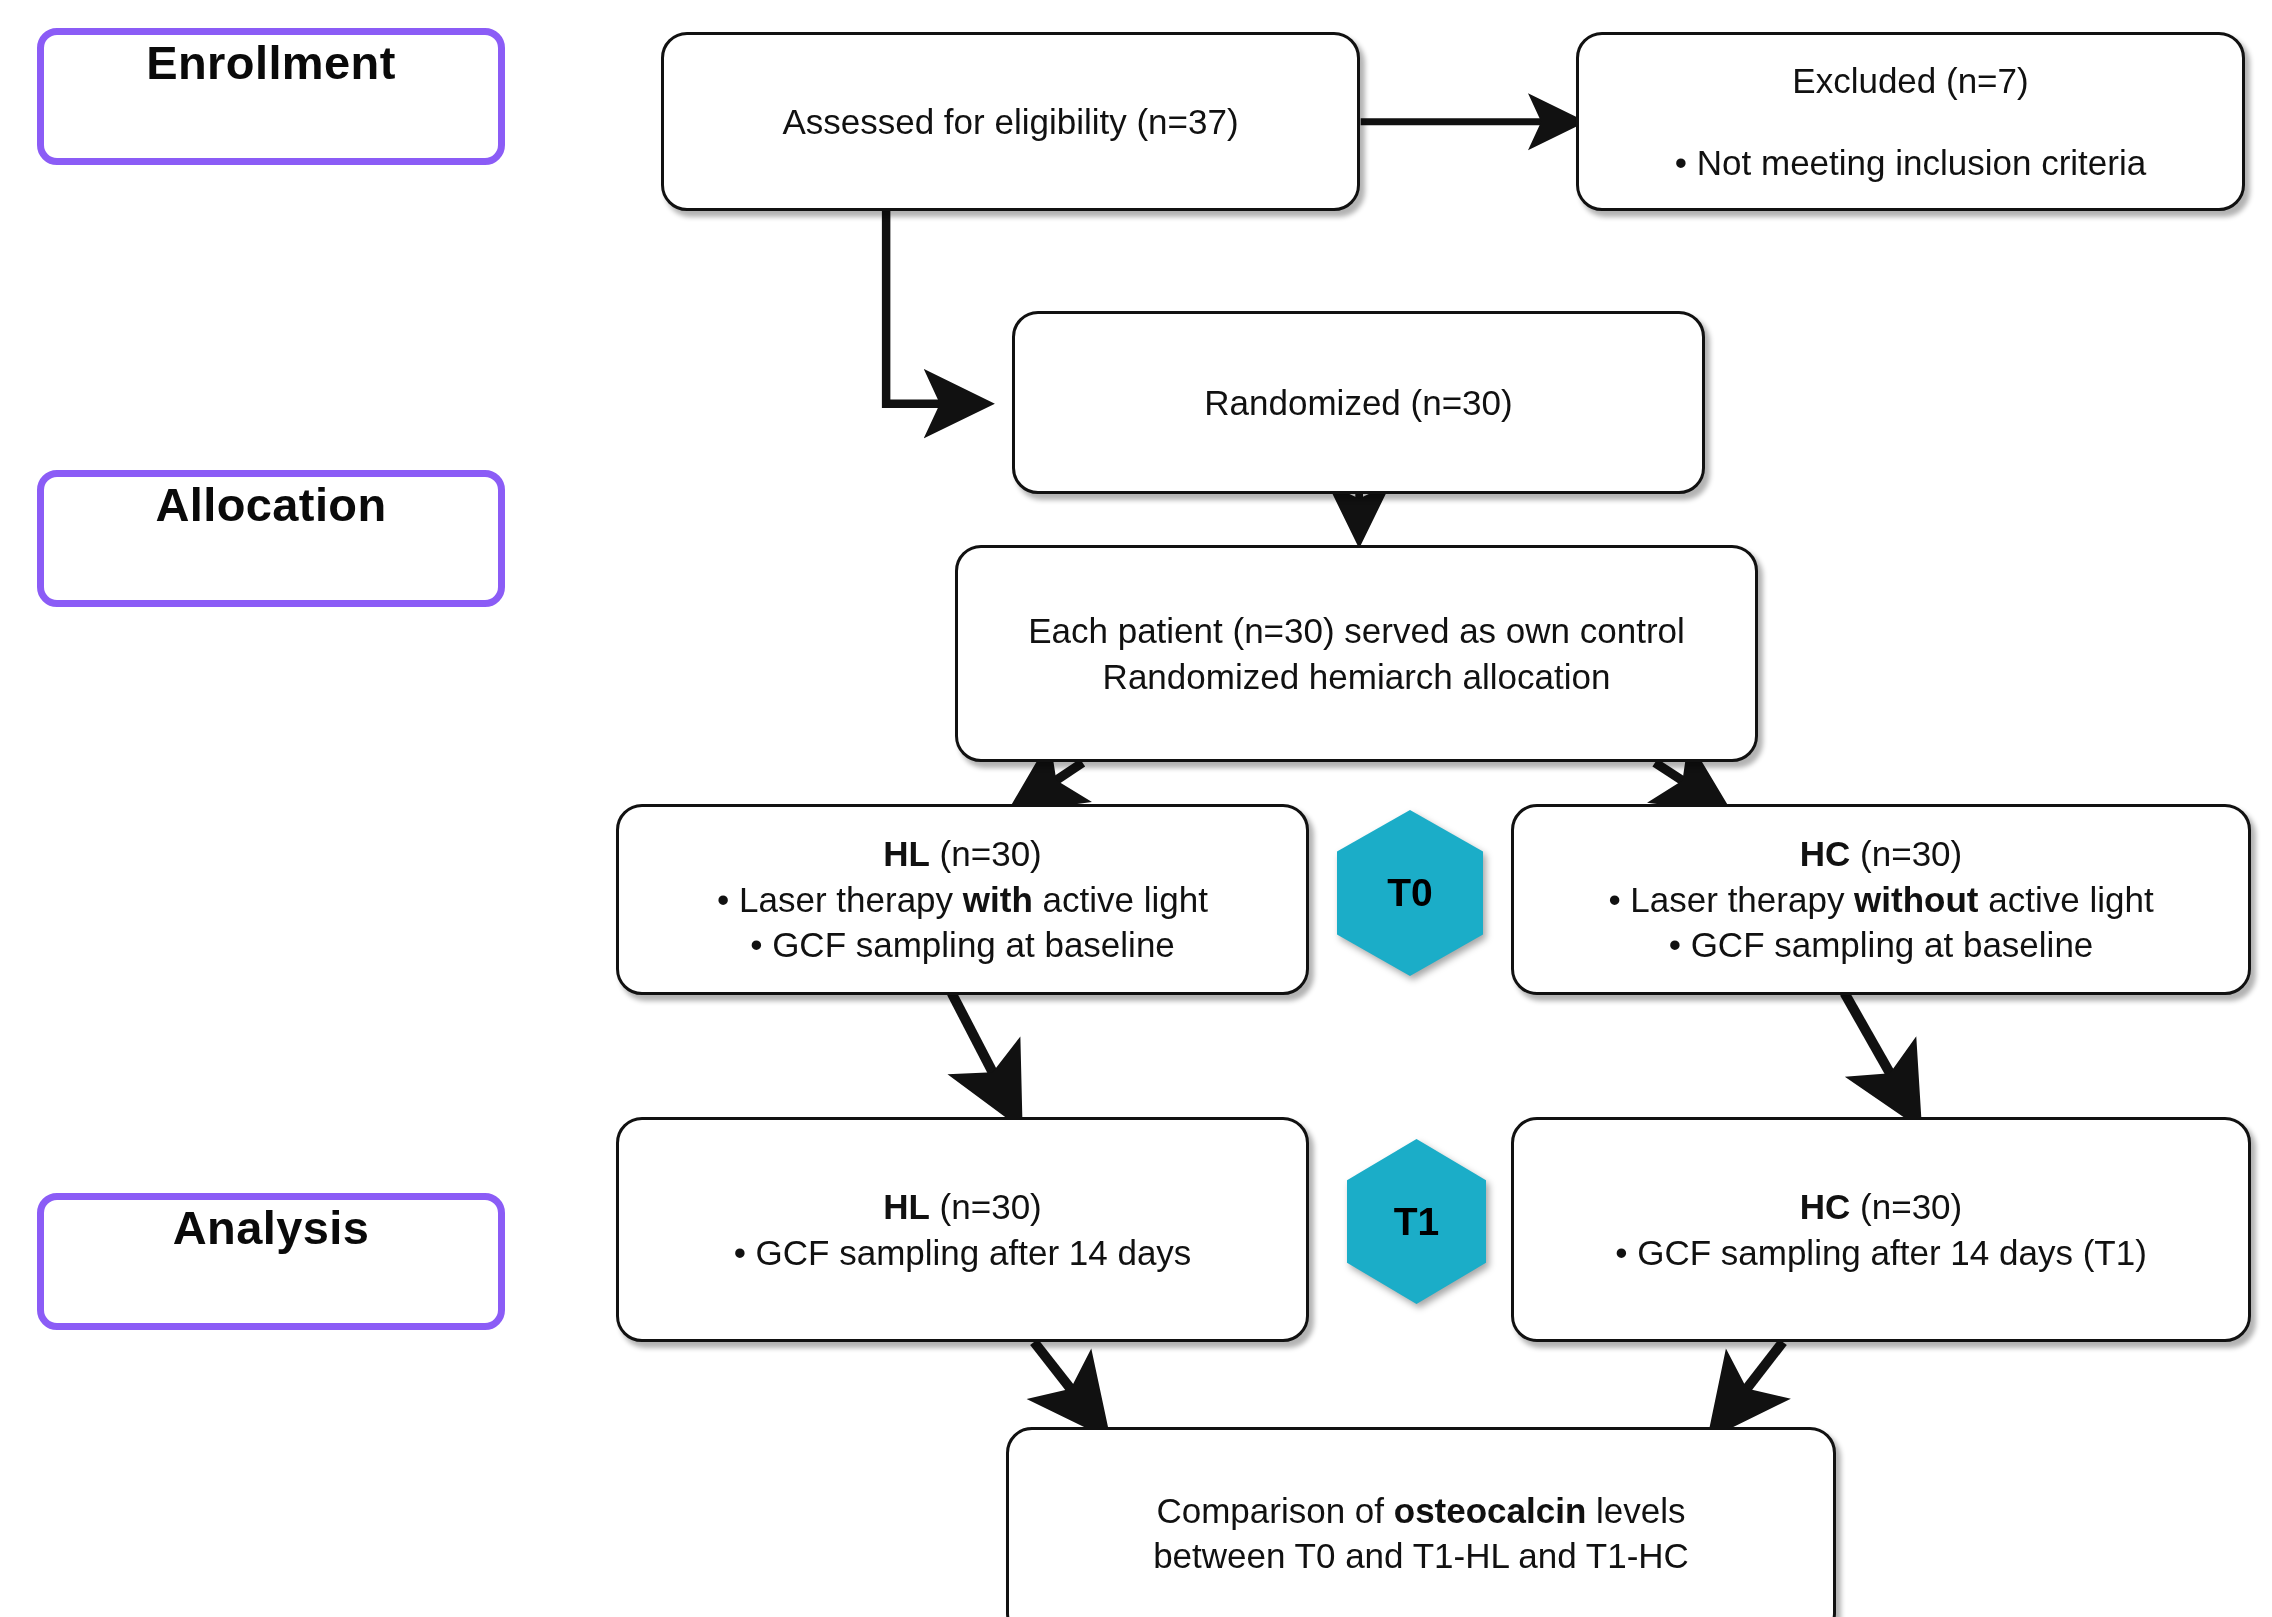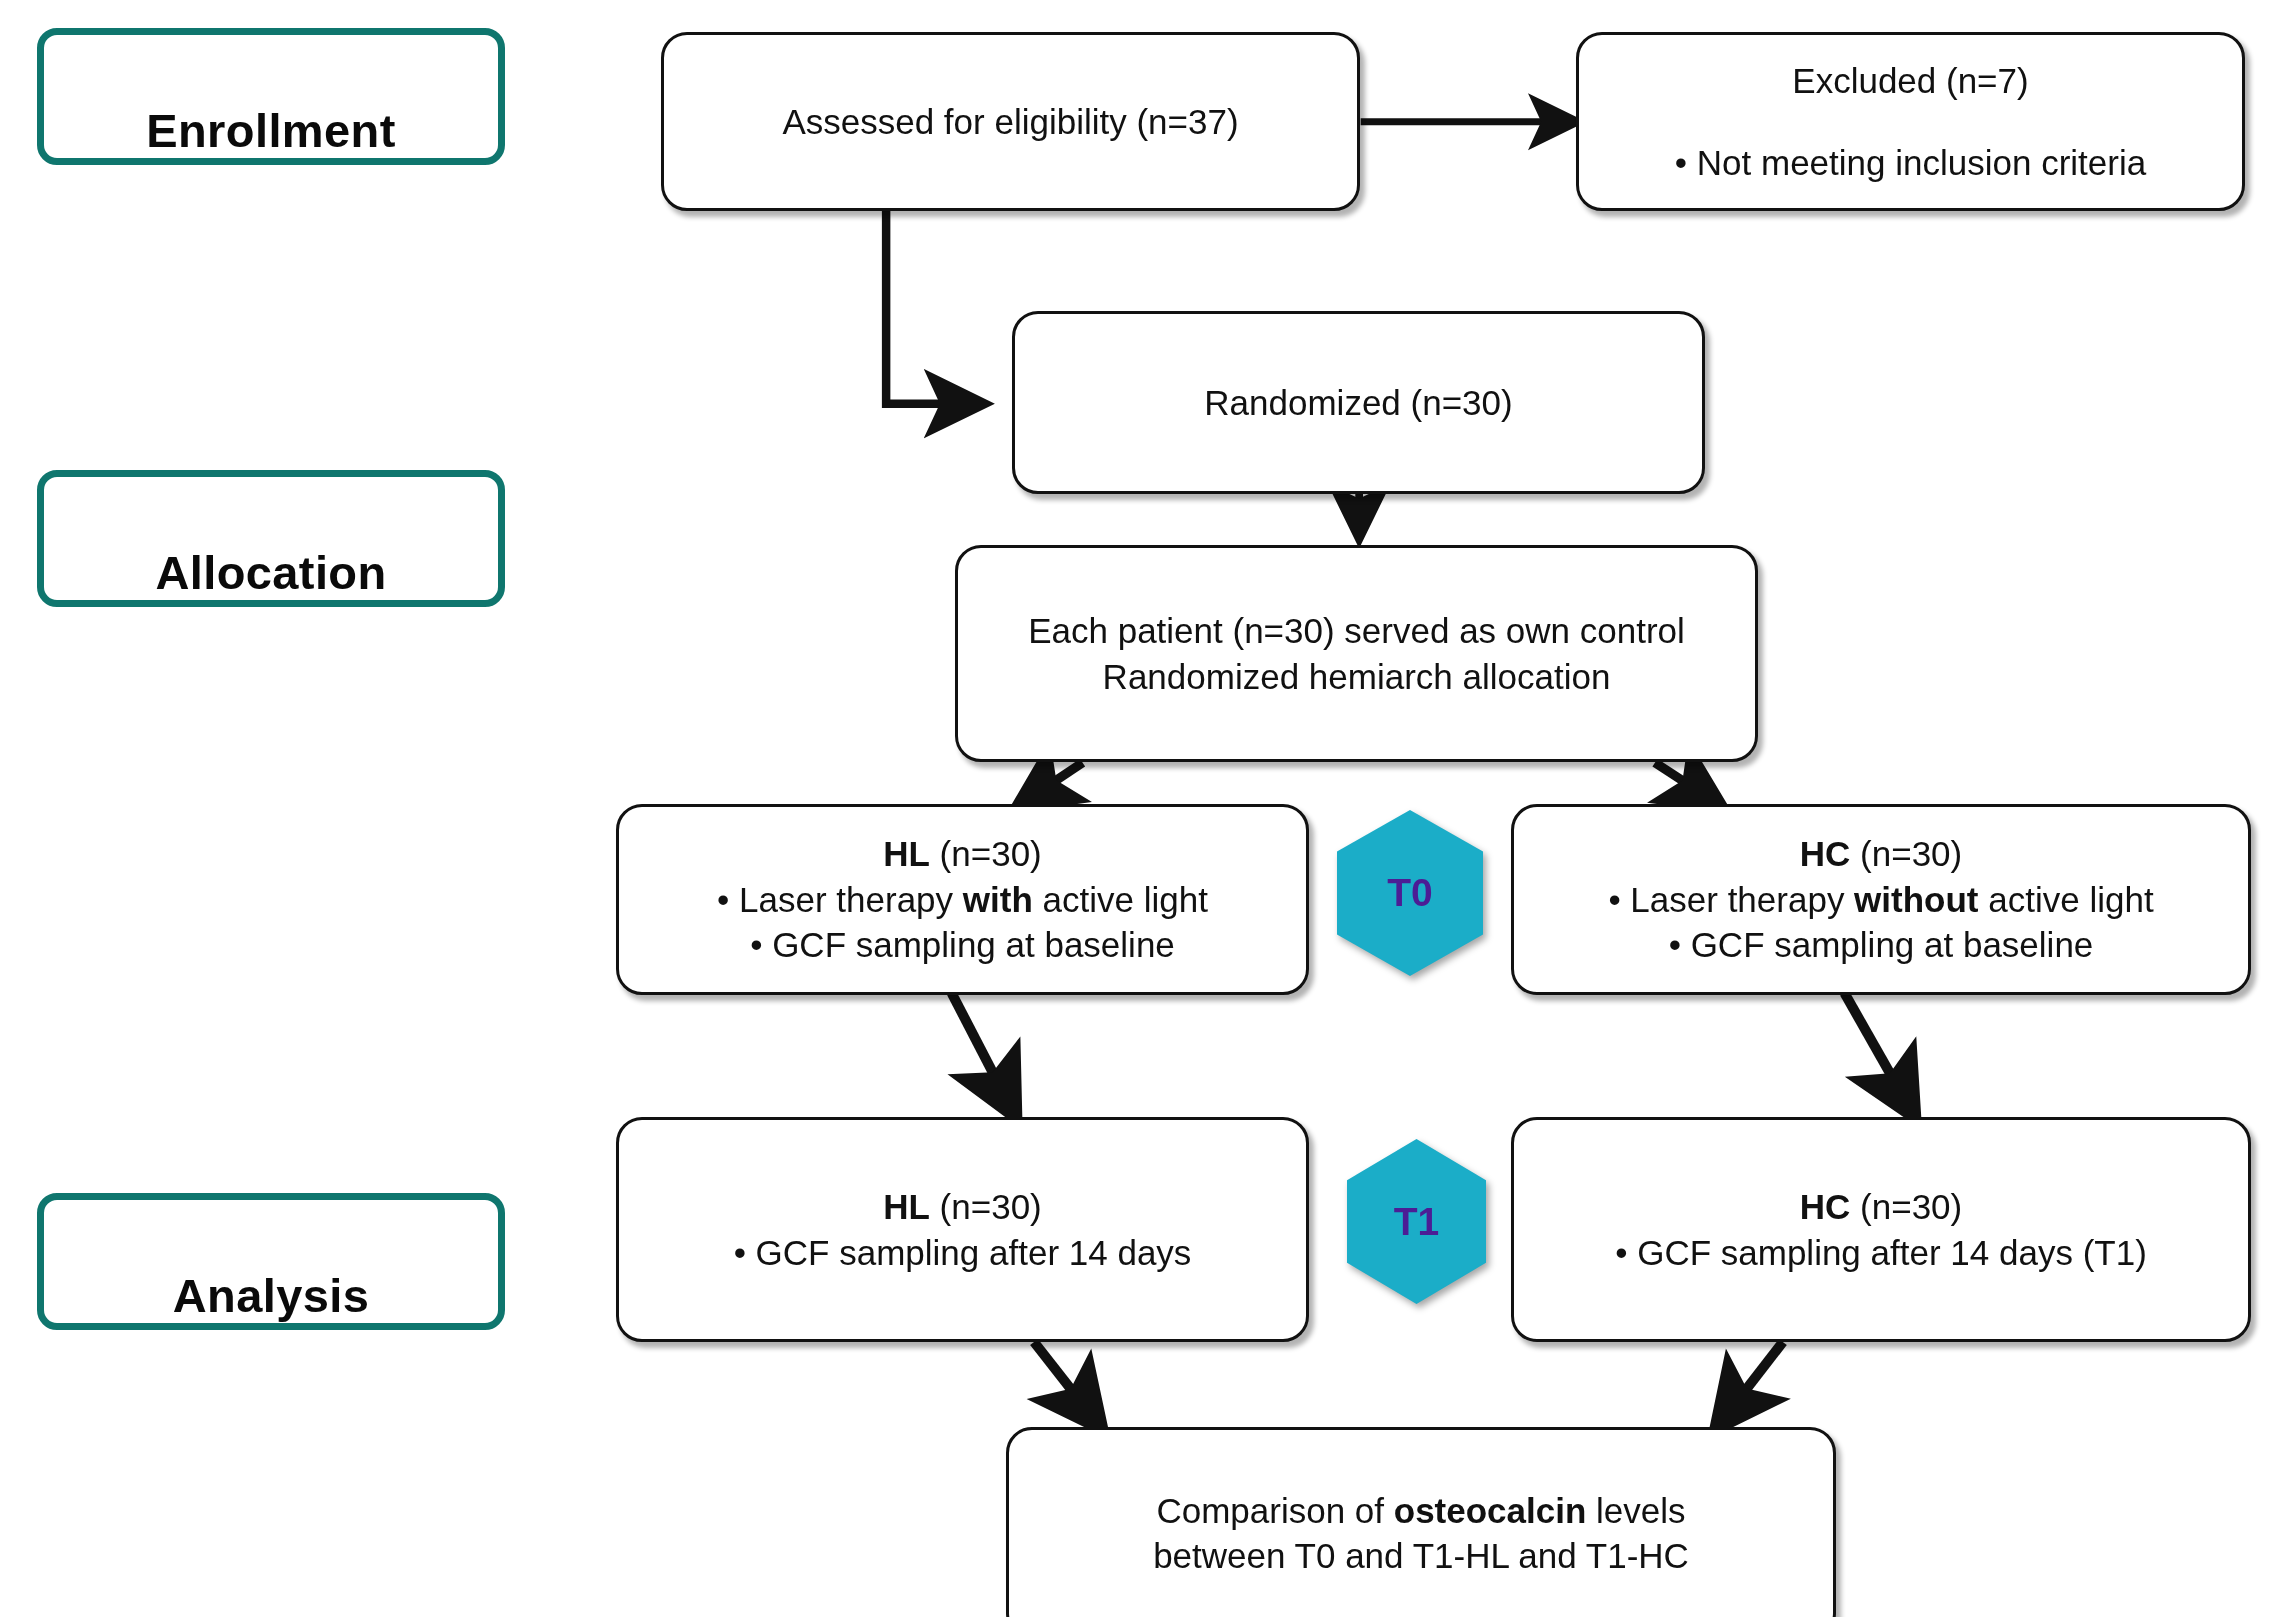--- a/index.html
+++ b/index.html
@@ -13,25 +13,25 @@
     height: 1617px;
     background: #ffffff;
     font-family: "Liberation Sans", sans-serif;
     overflow: hidden;
   }
 
   
   .stage-box {
     position: absolute;
     box-sizing: border-box;
-    border: 7px solid #0f766e;
+    border: 7px solid #8b5cf6;
     border-radius: 20px;
     background: #ffffff;
     display: flex;
-    align-items: flex-end;
+    align-items: flex-start;
     justify-content: center;
   }
   .stage-label {
     font-weight: bold;
     font-size: 47px;
     color: #0a0a0a;
     letter-spacing: 0.4px;
     white-space: nowrap;
   }
 
@@ -72,21 +72,21 @@
     height: 100%;
     background: #1BADC8;
     clip-path: polygon(50% 0%, 100% 25%, 100% 75%, 50% 100%, 0% 75%, 0% 25%);
     display: flex;
     align-items: center;
     justify-content: center;
   }
   .hex-label {
     font-weight: bold;
     font-size: 39px;
-    color: #4c1d95;
+    color: #000000;
   }
 
   
   #wires {
     position: absolute;
     left: 0; top: 0;
     width: 2273px;
     height: 1617px;
     pointer-events: none;
   }

